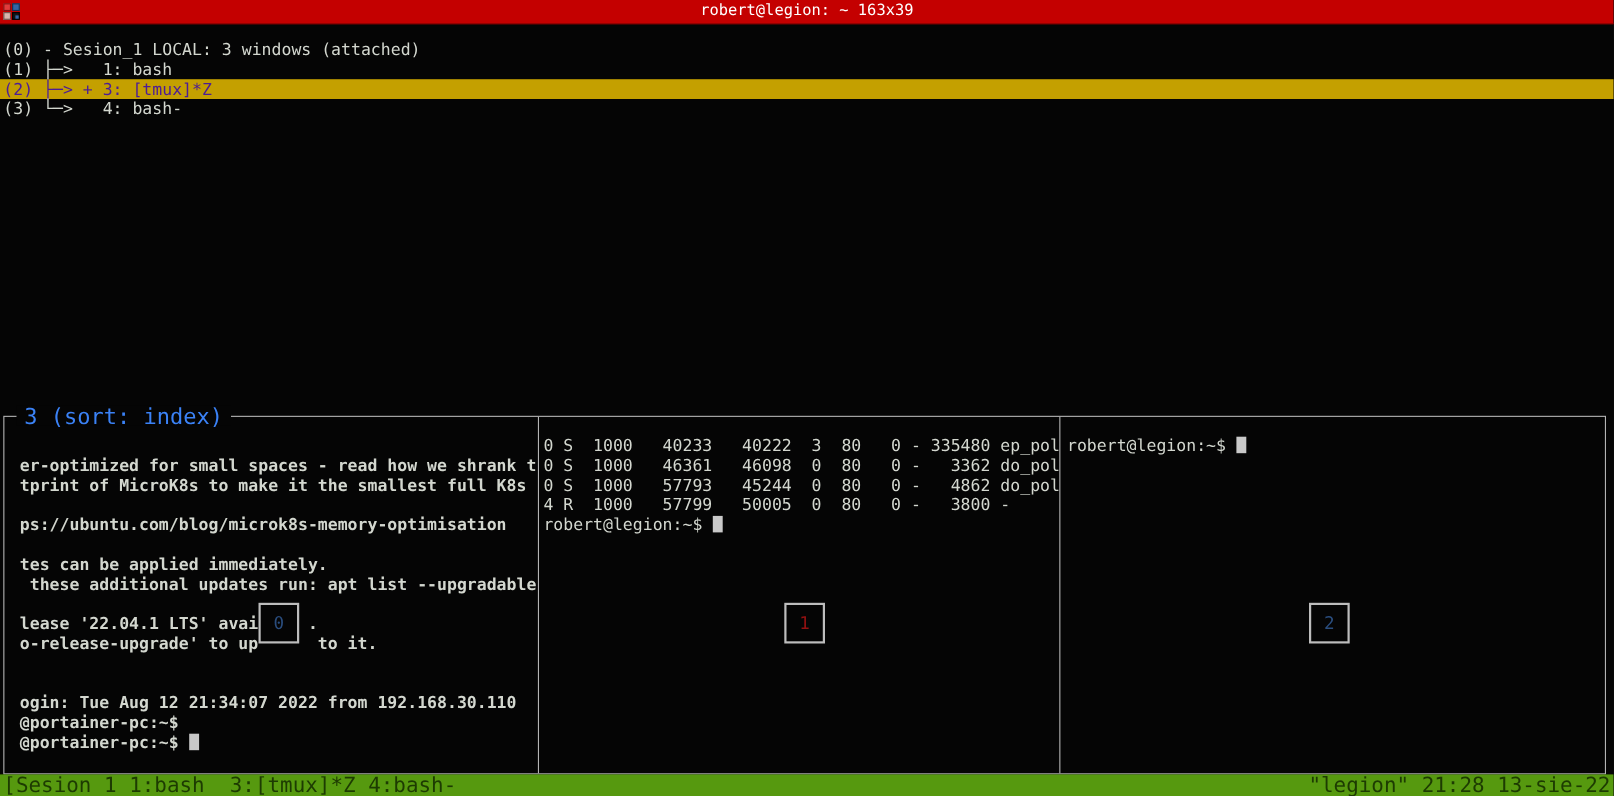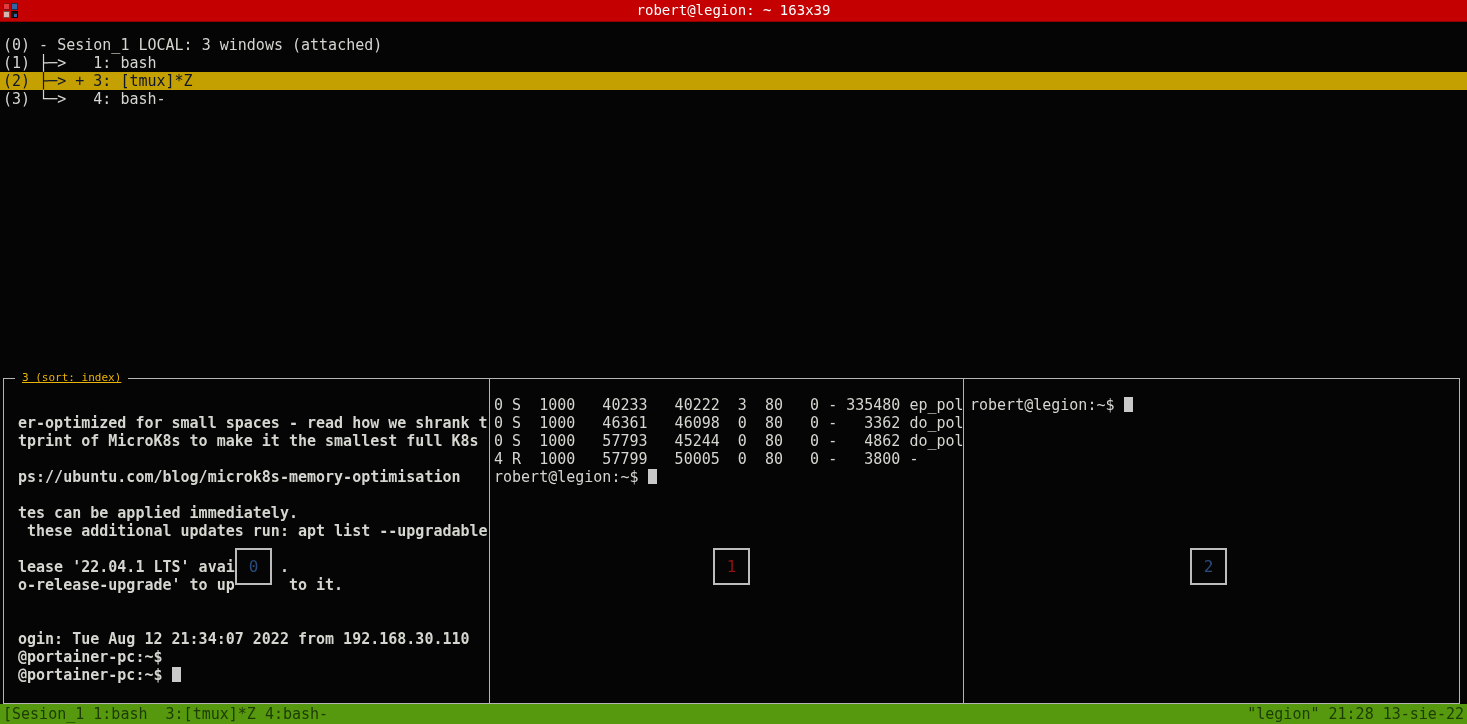--- a/index.html
+++ b/index.html
@@ -16,47 +16,47 @@
   .wi-tl { left:0; top:0; width:7px; height:7px; background:#e23b3b; border:1px solid #7e1414; }
   .wi-tr { left:8px; top:0; width:7px; height:7px; background:#3465a4; border:1px solid #16304f; }
   .wi-bl { left:0; top:8px; width:7px; height:7px; background:#d8b6ad; border:1px solid #6e5049; }
   .wi-br { left:8px; top:8px; width:7px; height:7px; background:#151515; border:1px solid #000; }
   .wi-dot { left:11px; top:11px; width:3px; height:3px; background:#3465a4; }
 
   
   .term { position:absolute; left:0; top:36px; width:1467px; height:682px;
           background:#050505; color:#d3d7cf; font-size:15px; }
   .wl-row { height:18px; line-height:18px; padding-left:3px; white-space:pre; font-size:15px; }
-  .wl-row.selected { background:#c4a000; color:#0f172a; }
+  .wl-row.selected { background:#c4a000; color:#4c1d95; }
 
   
   .preview { position:absolute; left:3px; top:342px; width:1457px; height:326px;
              border:1px solid #b4b4b4; }
   .preview-label { position:absolute; left:11px; top:-10px; background:#050505;
-                   padding:0 7px; color:#eab308; font-size:11px; line-height:18px; white-space:pre;text-decoration:underline; }
+                   padding:0 7px; color:#3b82f6; font-size:20px; line-height:18px; white-space:pre; }
   .divider { position:absolute; top:0; bottom:0; width:1px; background:#b4b4b4; }
   .d1 { left:485px; } .d2 { left:959px; }
 
   .pane { position:absolute; top:17px; }
   .left-pane  { left:14px;font-weight:bold; }
   .mid-pane   { left:490px; }
   .right-pane { left:966px; }
   .line { height:18px; line-height:18px; white-space:pre; font-size:15px; }
 
   .cursor { display:inline-block; width:9px; height:15px; background:#c9c9c9; vertical-align:-2px; }
 
   
   .pane-num { position:absolute; top:169px; width:37px; height:37px; background:#050505;
               border:2px solid #bdbdbd; text-align:center; line-height:33px; font-size:16px; }
   .pn-0 { left:231px; } .pn-1 { left:709px; } .pn-2 { left:1186px; }
   .pn-blue { color:#2a4d7e; } .pn-red { color:#931111; }
 
   
   .statusbar { position:absolute; left:0; top:704px; width:1467px; height:20px;
-               background:#56990f; color:#1d3b02; font-size:15px; line-height:20px;
+               background:#56990f; color:#1d3b02; font-size:19px; line-height:20px;
                display:flex; justify-content:space-between; padding:0 3px; white-space:pre; }
 </style>
 </head>
 <body>
 
 <div class="screen">
 
   <div class="titlebar">
     <span class="win-icon">
       <i class="wi-tl"></i>

